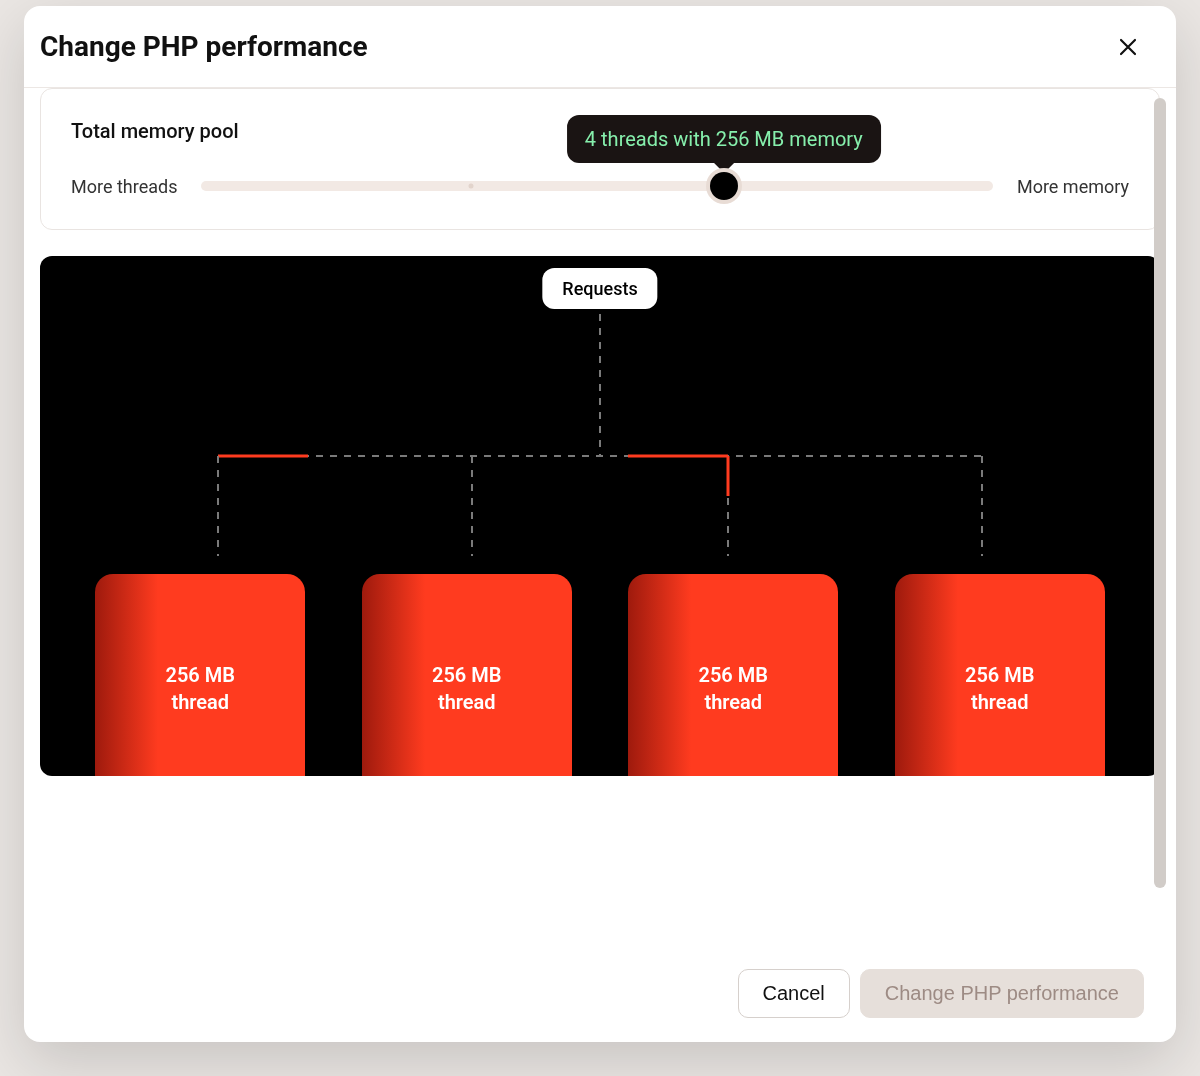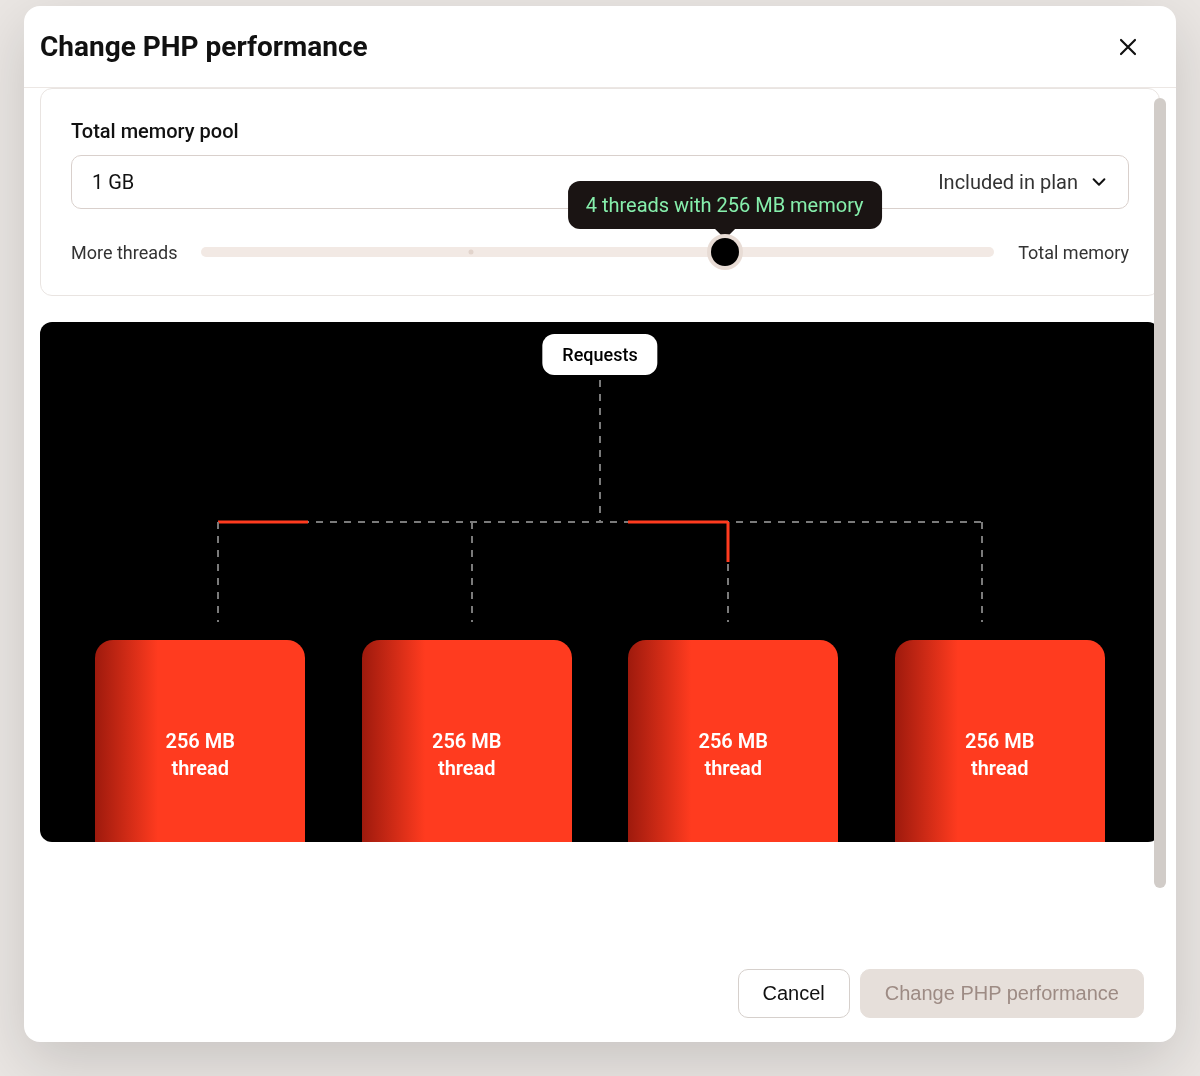--- a/index.html
+++ b/index.html
@@ -101,40 +101,31 @@
       <button class="close-btn">
         <svg width="20" height="20" viewBox="0 0 20 20" fill="none" stroke="#111" stroke-width="2.2" stroke-linecap="round">
             <path d="M3 3 L17 17 M17 3 L3 17"></path>
           </svg>
       </button>
     </div>
 
     <div class="modal-body">
       <div class="card">
         <div class="field-label">Total memory pool</div>
-        <div class="dropdown">
-          <span>1 GB</span>
-          <span class="right">
-            <span>Included in plan</span>
-            <svg width="18" height="18" viewBox="0 0 20 20" fill="none" stroke="#111" stroke-width="2.2" stroke-linecap="round" stroke-linejoin="round">
-                <path d="M4 7 L10 13 L16 7"></path>
-              </svg>
-          </span>
-        </div>
 
         <div class="slider-row">
           <span class="slider-label-left">More threads</span>
           <div class="slider-container">
             <div class="slider-tooltip tooltip" style="left:66%;">4 threads with 256 MB memory</div>
             <div class="slider-track">
               <div class="slider-tick" style="left:34%;"></div>
               <div class="slider-thumb" style="left:66%;"></div>
             </div>
           </div>
-          <span class="slider-label-right">Total memory</span>
+          <span class="slider-label-right">More memory</span>
         </div>
       </div>
 
       <div class="viz">
         <div class="requests-pill">Requests</div>
 
         <svg class="viz-svg" viewBox="0 0 1064 520">
           <defs>
             <linearGradient id="glow" x1="0" y1="0" x2="0" y2="1">
               <stop offset="0%" stop-color="#ff3b1f"></stop>

